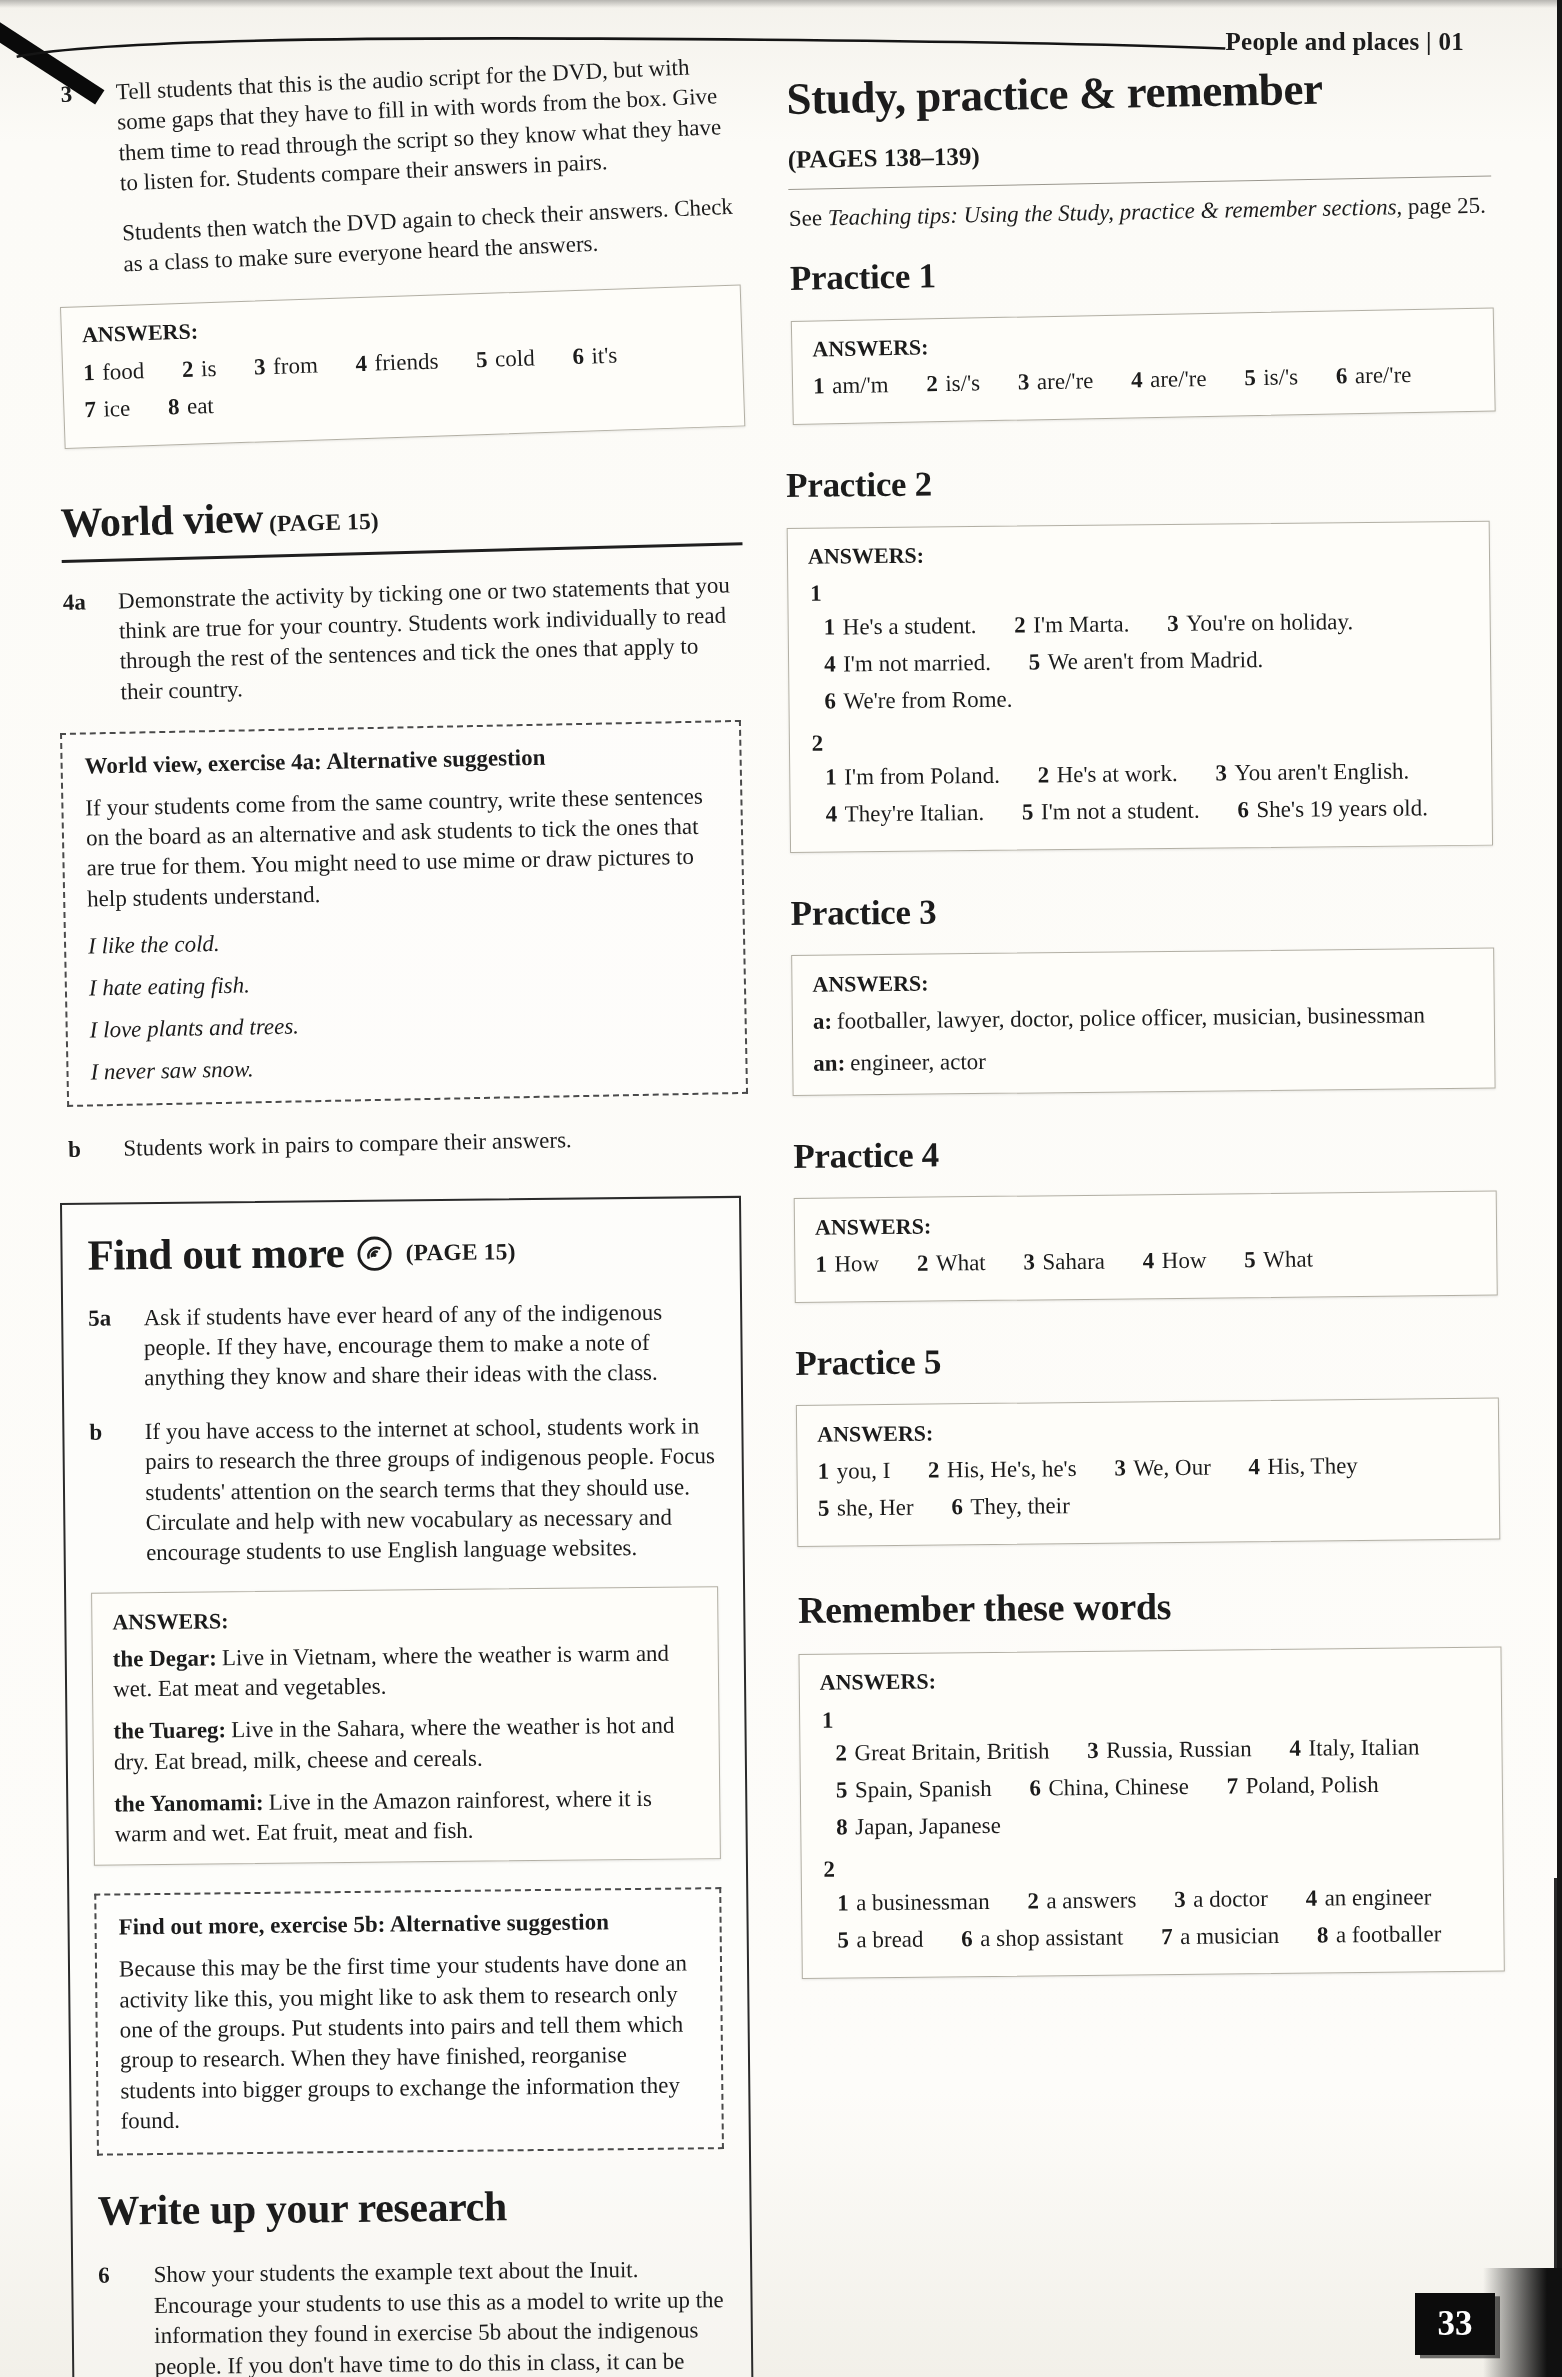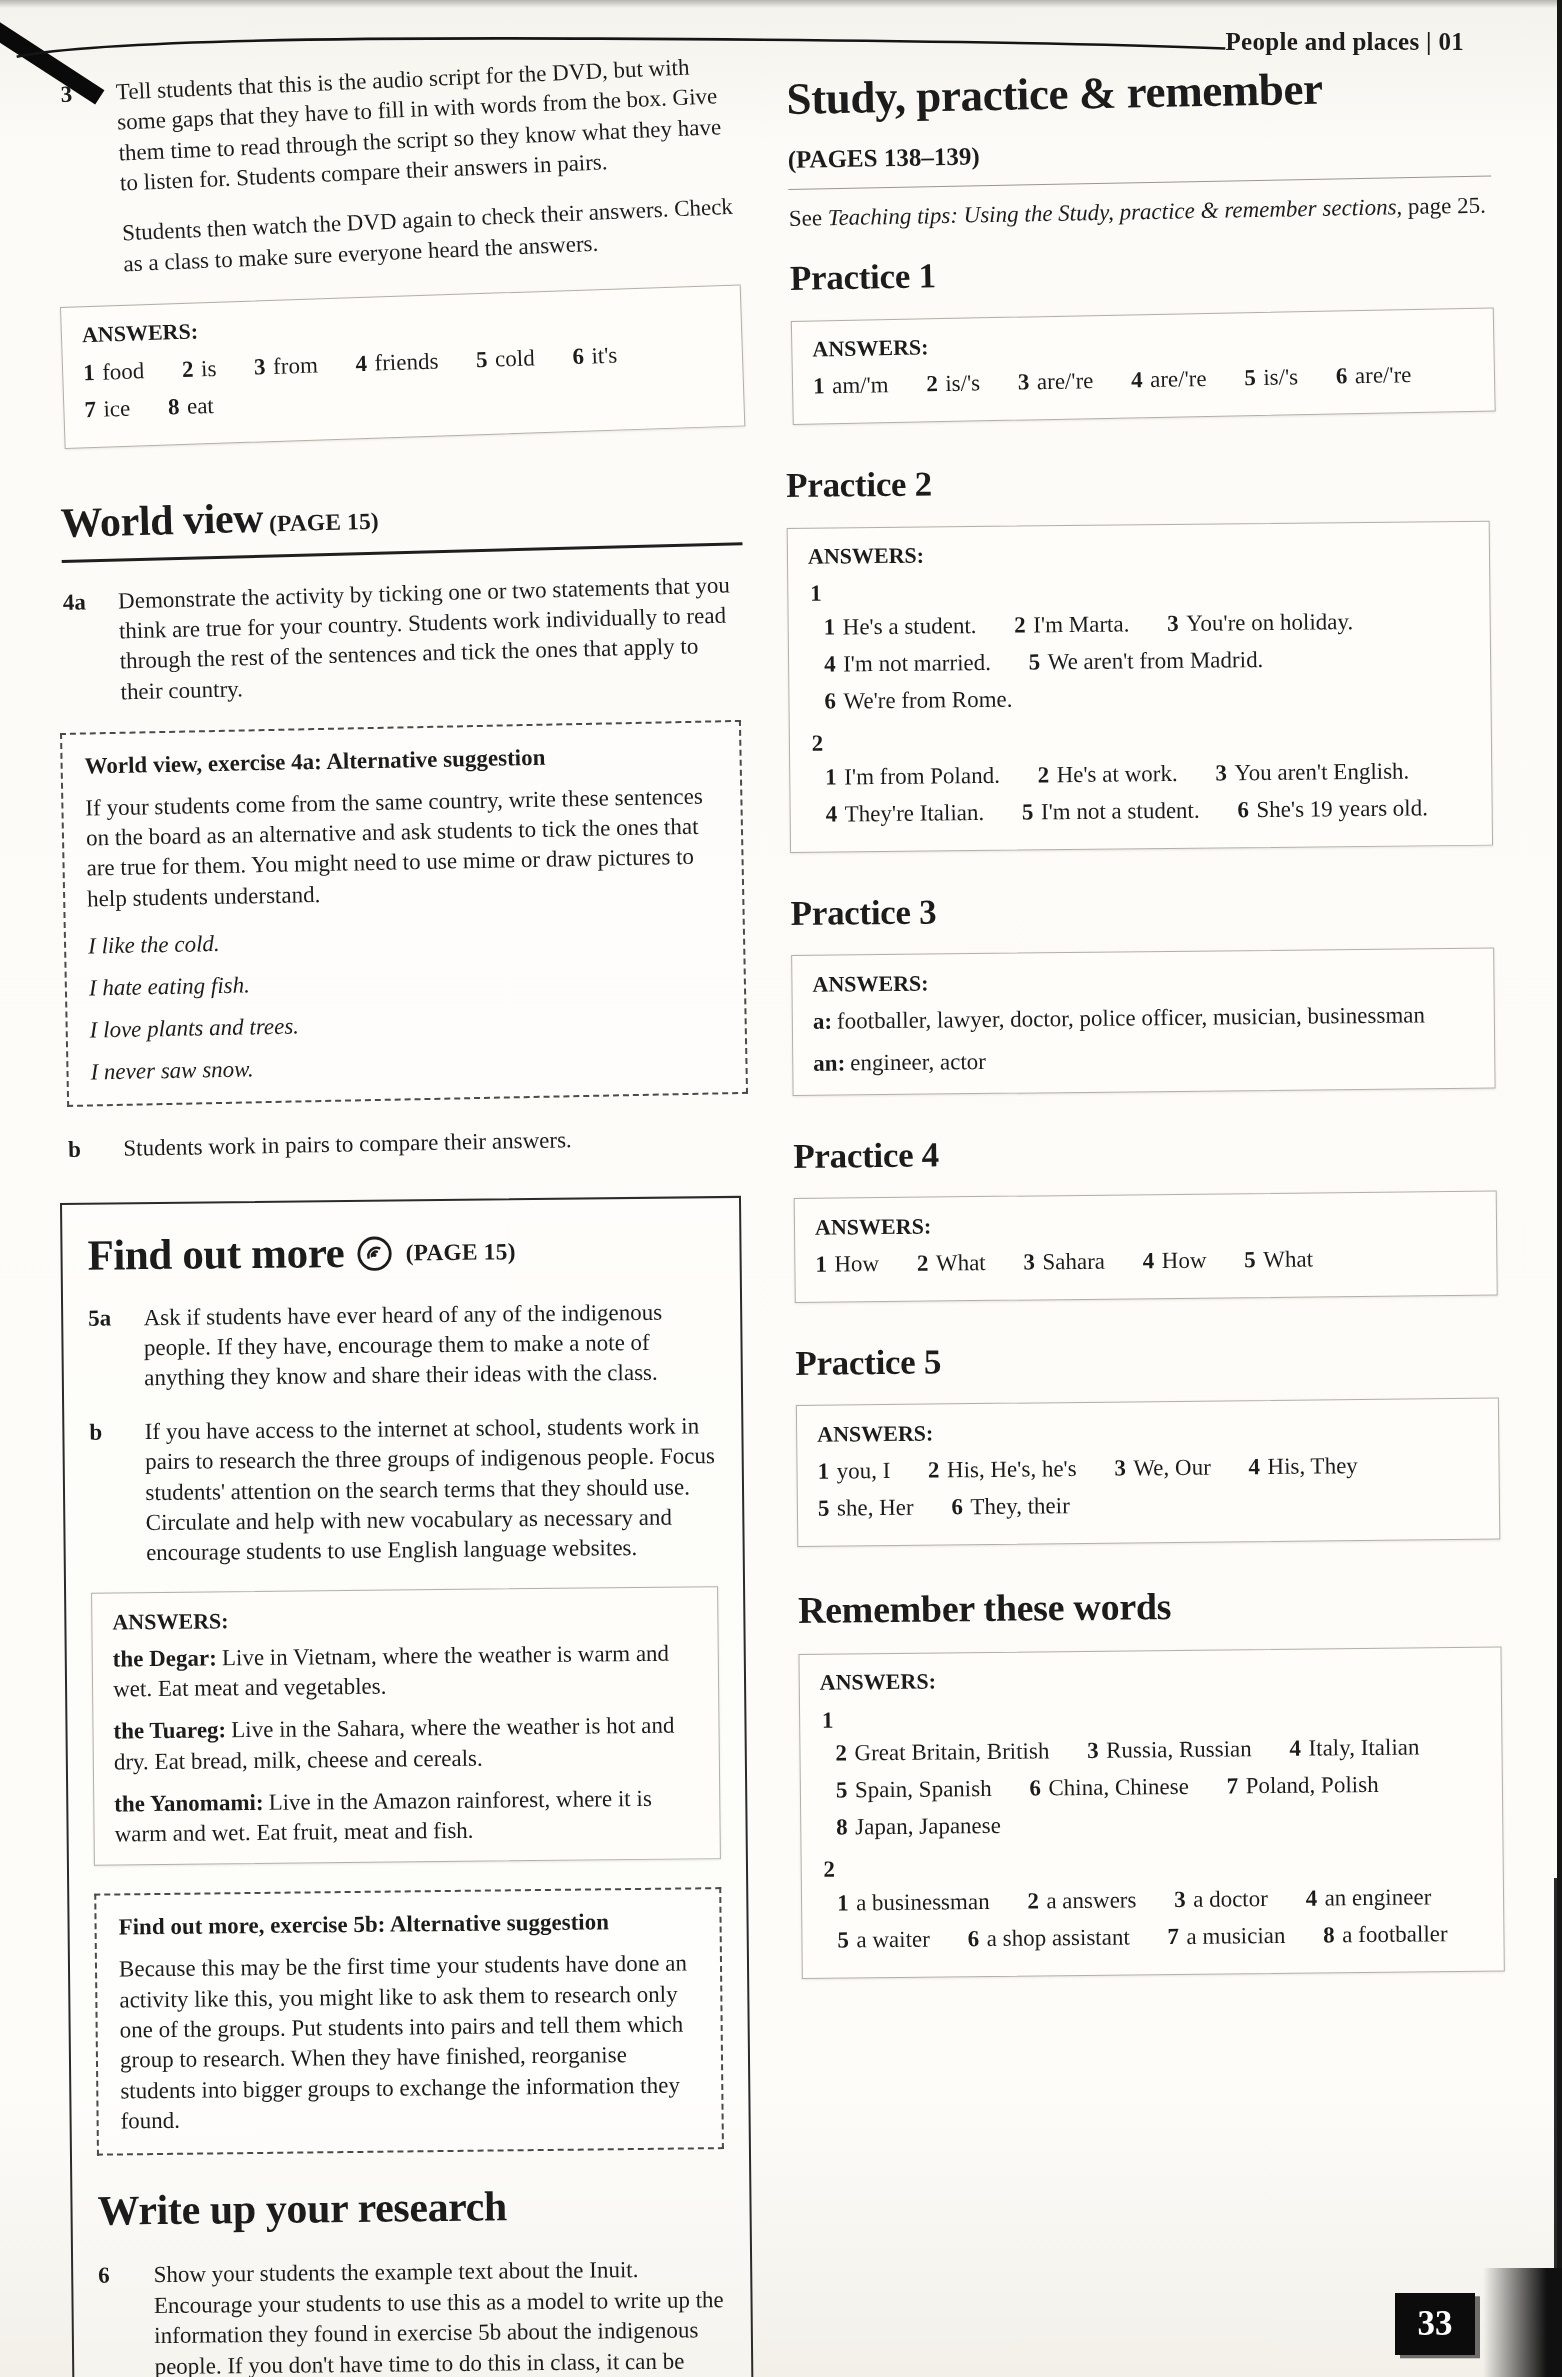--- a/index.html
+++ b/index.html
@@ -71,21 +71,21 @@
 
   .writeup-title{font-size:42px;font-weight:700;margin:28px 0 22px 0;letter-spacing:-0.4px;}
 
   .rtitle{font-size:45px;font-weight:700;margin:0 0 13.4px 0;letter-spacing:-0.4px;}
   .rpages{font-size:25px;font-weight:700;padding-bottom:13.4px;border-bottom:1.7px solid #9a978e;margin-bottom:13.4px;}
   .seenote{margin-bottom:8.3px;}
   .seenote i{font-style:italic;}
   .ptitle{font-size:35px;font-weight:700;margin:38px 0 18.4px 0;letter-spacing:-0.3px;}
 
   .pagenum-box{
-    position:absolute;right:88px;bottom:22px;
+    position:absolute;right:68px;bottom:22px;
     width:80px;height:62px;background:#0c0c0c;color:#fff;
     display:flex;align-items:center;justify-content:center;
     font-size:35px;font-weight:700;
     box-shadow:5px 3.3px 0 rgba(0,0,0,.55);
   }
   .pagenum-smudge{position:absolute;right:0;bottom:0;width:80px;height:109px;background:linear-gradient(90deg,rgba(10,10,10,0),#101010 80%);}
 </style>
 </head>
 <body>
 
@@ -315,21 +315,21 @@
             <span class="ai"><b>6</b><span>China, Chinese</span></span>
             <span class="ai"><b>7</b><span>Poland, Polish</span></span>
             <span class="ai"><b>8</b><span>Japan, Japanese</span></span>
           </div>
           <div class="grp-label">2</div>
           <div class="grp">
             <span class="ai"><b>1</b><span>a businessman</span></span>
             <span class="ai"><b>2</b><span>a answers</span></span>
             <span class="ai"><b>3</b><span>a doctor</span></span>
             <span class="ai"><b>4</b><span>an engineer</span></span>
-            <span class="ai"><b>5</b><span>a waiter</span></span>
+            <span class="ai"><b>5</b><span>a bread</span></span>
             <span class="ai"><b>6</b><span>a shop assistant</span></span>
             <span class="ai"><b>7</b><span>a musician</span></span>
             <span class="ai"><b>8</b><span>a footballer</span></span>
           </div>
         </div>
       </div>
     </div>
 
   </div>
 

